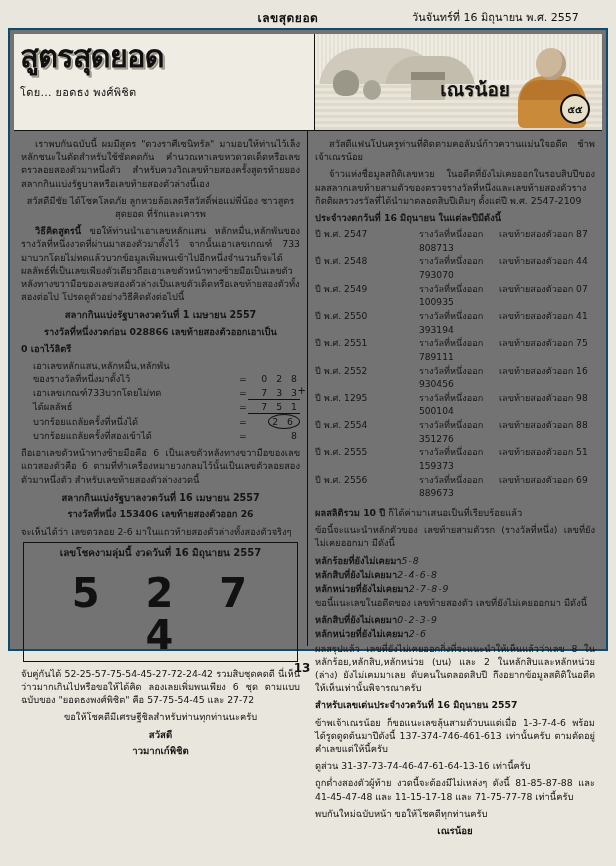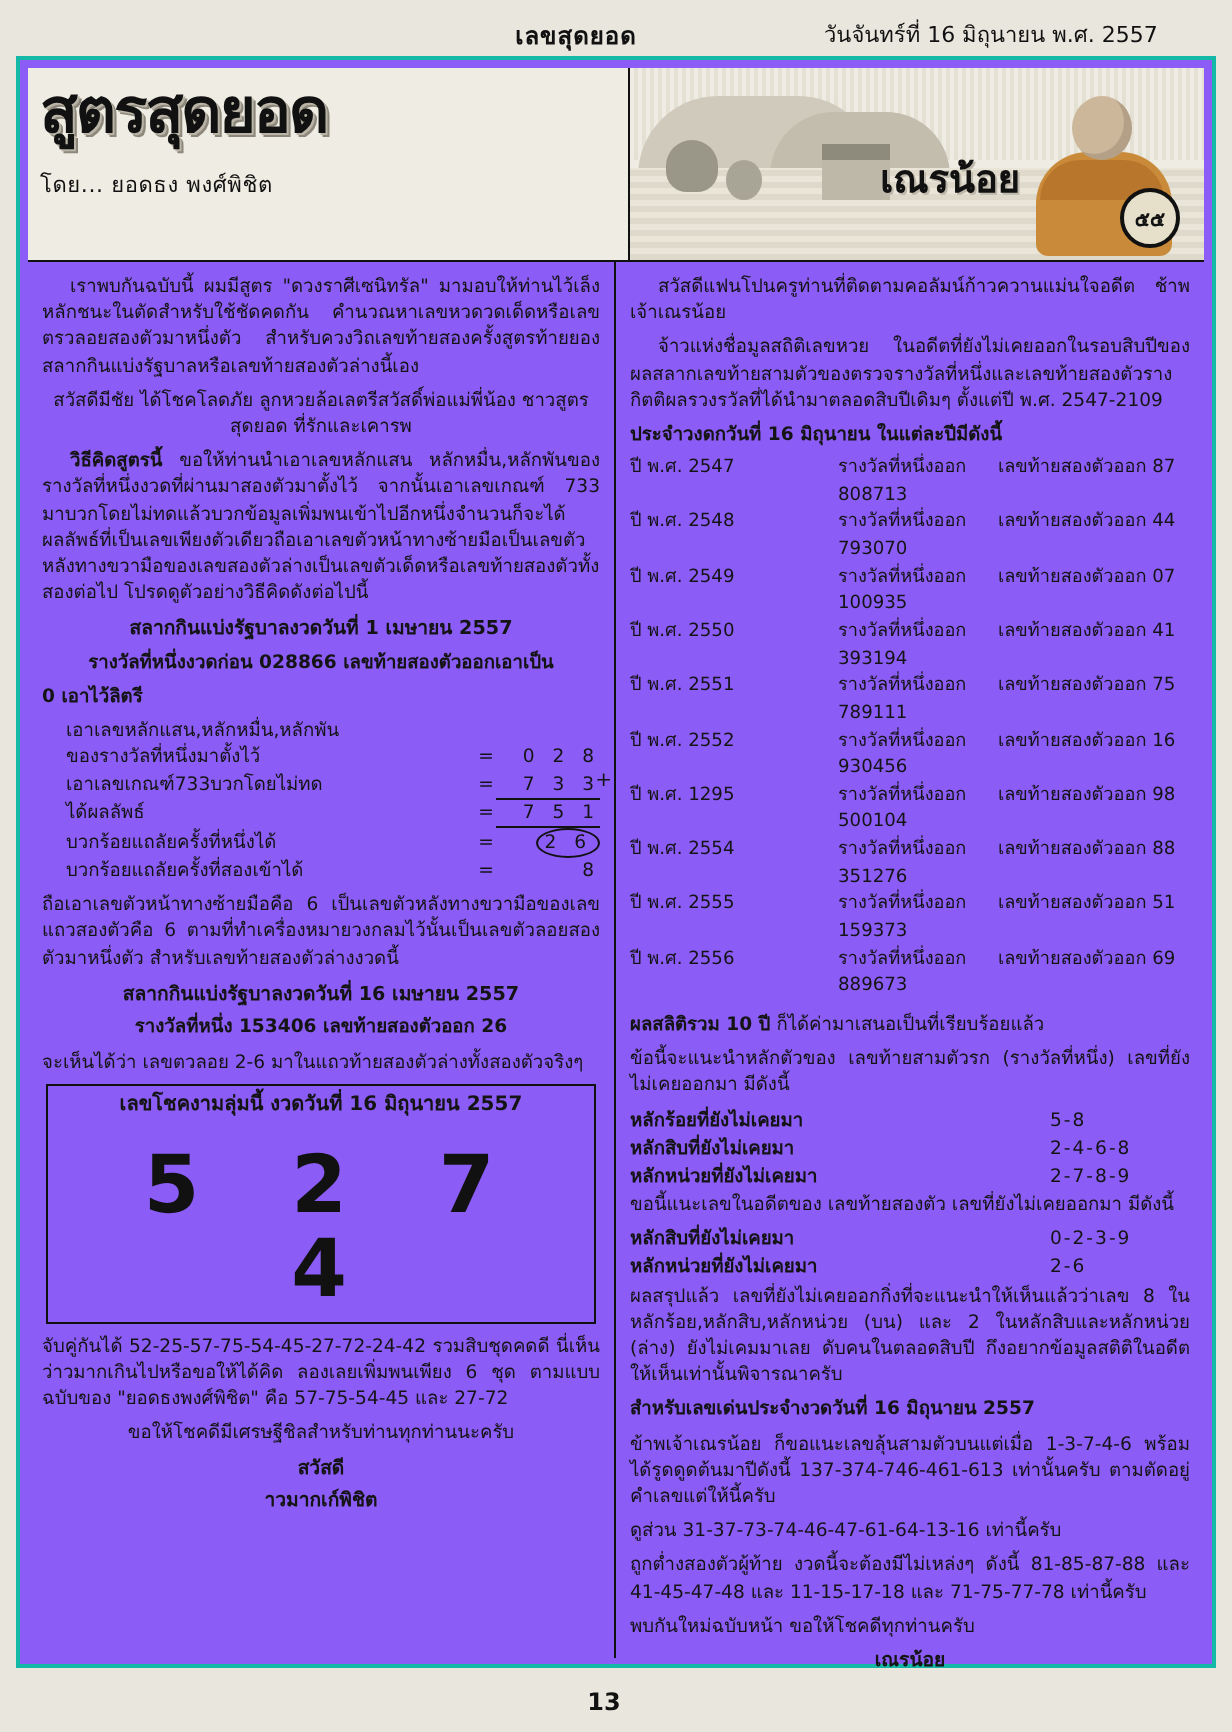--- a/index.html
+++ b/index.html
@@ -21,24 +21,24 @@
     height:22px;
     display:flex;align-items:center;justify-content:space-between;
     font-size:11px;color:#111;
     padding:0 6px;
   }
   .topbar .t-left{width:150px;}
   .topbar .t-center{font-weight:bold;font-size:12px;letter-spacing:.5px;}
   .topbar .t-right{width:190px;font-size:11px;}
 
   .frame{
-    border:2px solid #14b8a6;
-    height:806px;
+    border:2px solid #0c4a6e;
+    height:623px;
     box-sizing:border-box;
-    background:#8b5cf6;
+    background:#737373;
     padding:4px;
     position:relative;
   }
   
   .masthead{
     height:96px;
     border-bottom:1px solid #111;
     display:flex;
     align-items:stretch;
     position:relative;
@@ -193,25 +193,25 @@
     font-size:10px;font-weight:bold;margin-bottom:12px;
   }
   
   .hist-row{
     display:flex;font-size:9.1px;line-height:1.5;
   }
   .hist-row .yr{width:104px;}
   .hist-row .mid{flex:1;}
   .hist-row .tail{width:96px;text-align:left;}
   .pair-line{
-    display:flex;justify-content:space-between;
+    display:flex;
     margin:1px 0;font-size:9.3px;
   }
   .pair-line .k{font-weight:bold;}
-  .pair-line .v{letter-spacing:1px;width:70px;text-align:left;}
+  .pair-line .v{letter-spacing:1px;width:70px;text-align:left;font-style:italic;}
   .footer-num{
     position:absolute;left:0;right:12px;bottom:-26px;
     text-align:center;font-size:12px;color:#111;font-weight:bold;
   }
   .sig{
     text-align:center;font-weight:bold;margin-top:3px;font-size:9.6px;
   }
 </style>
 </head>
 <body>

